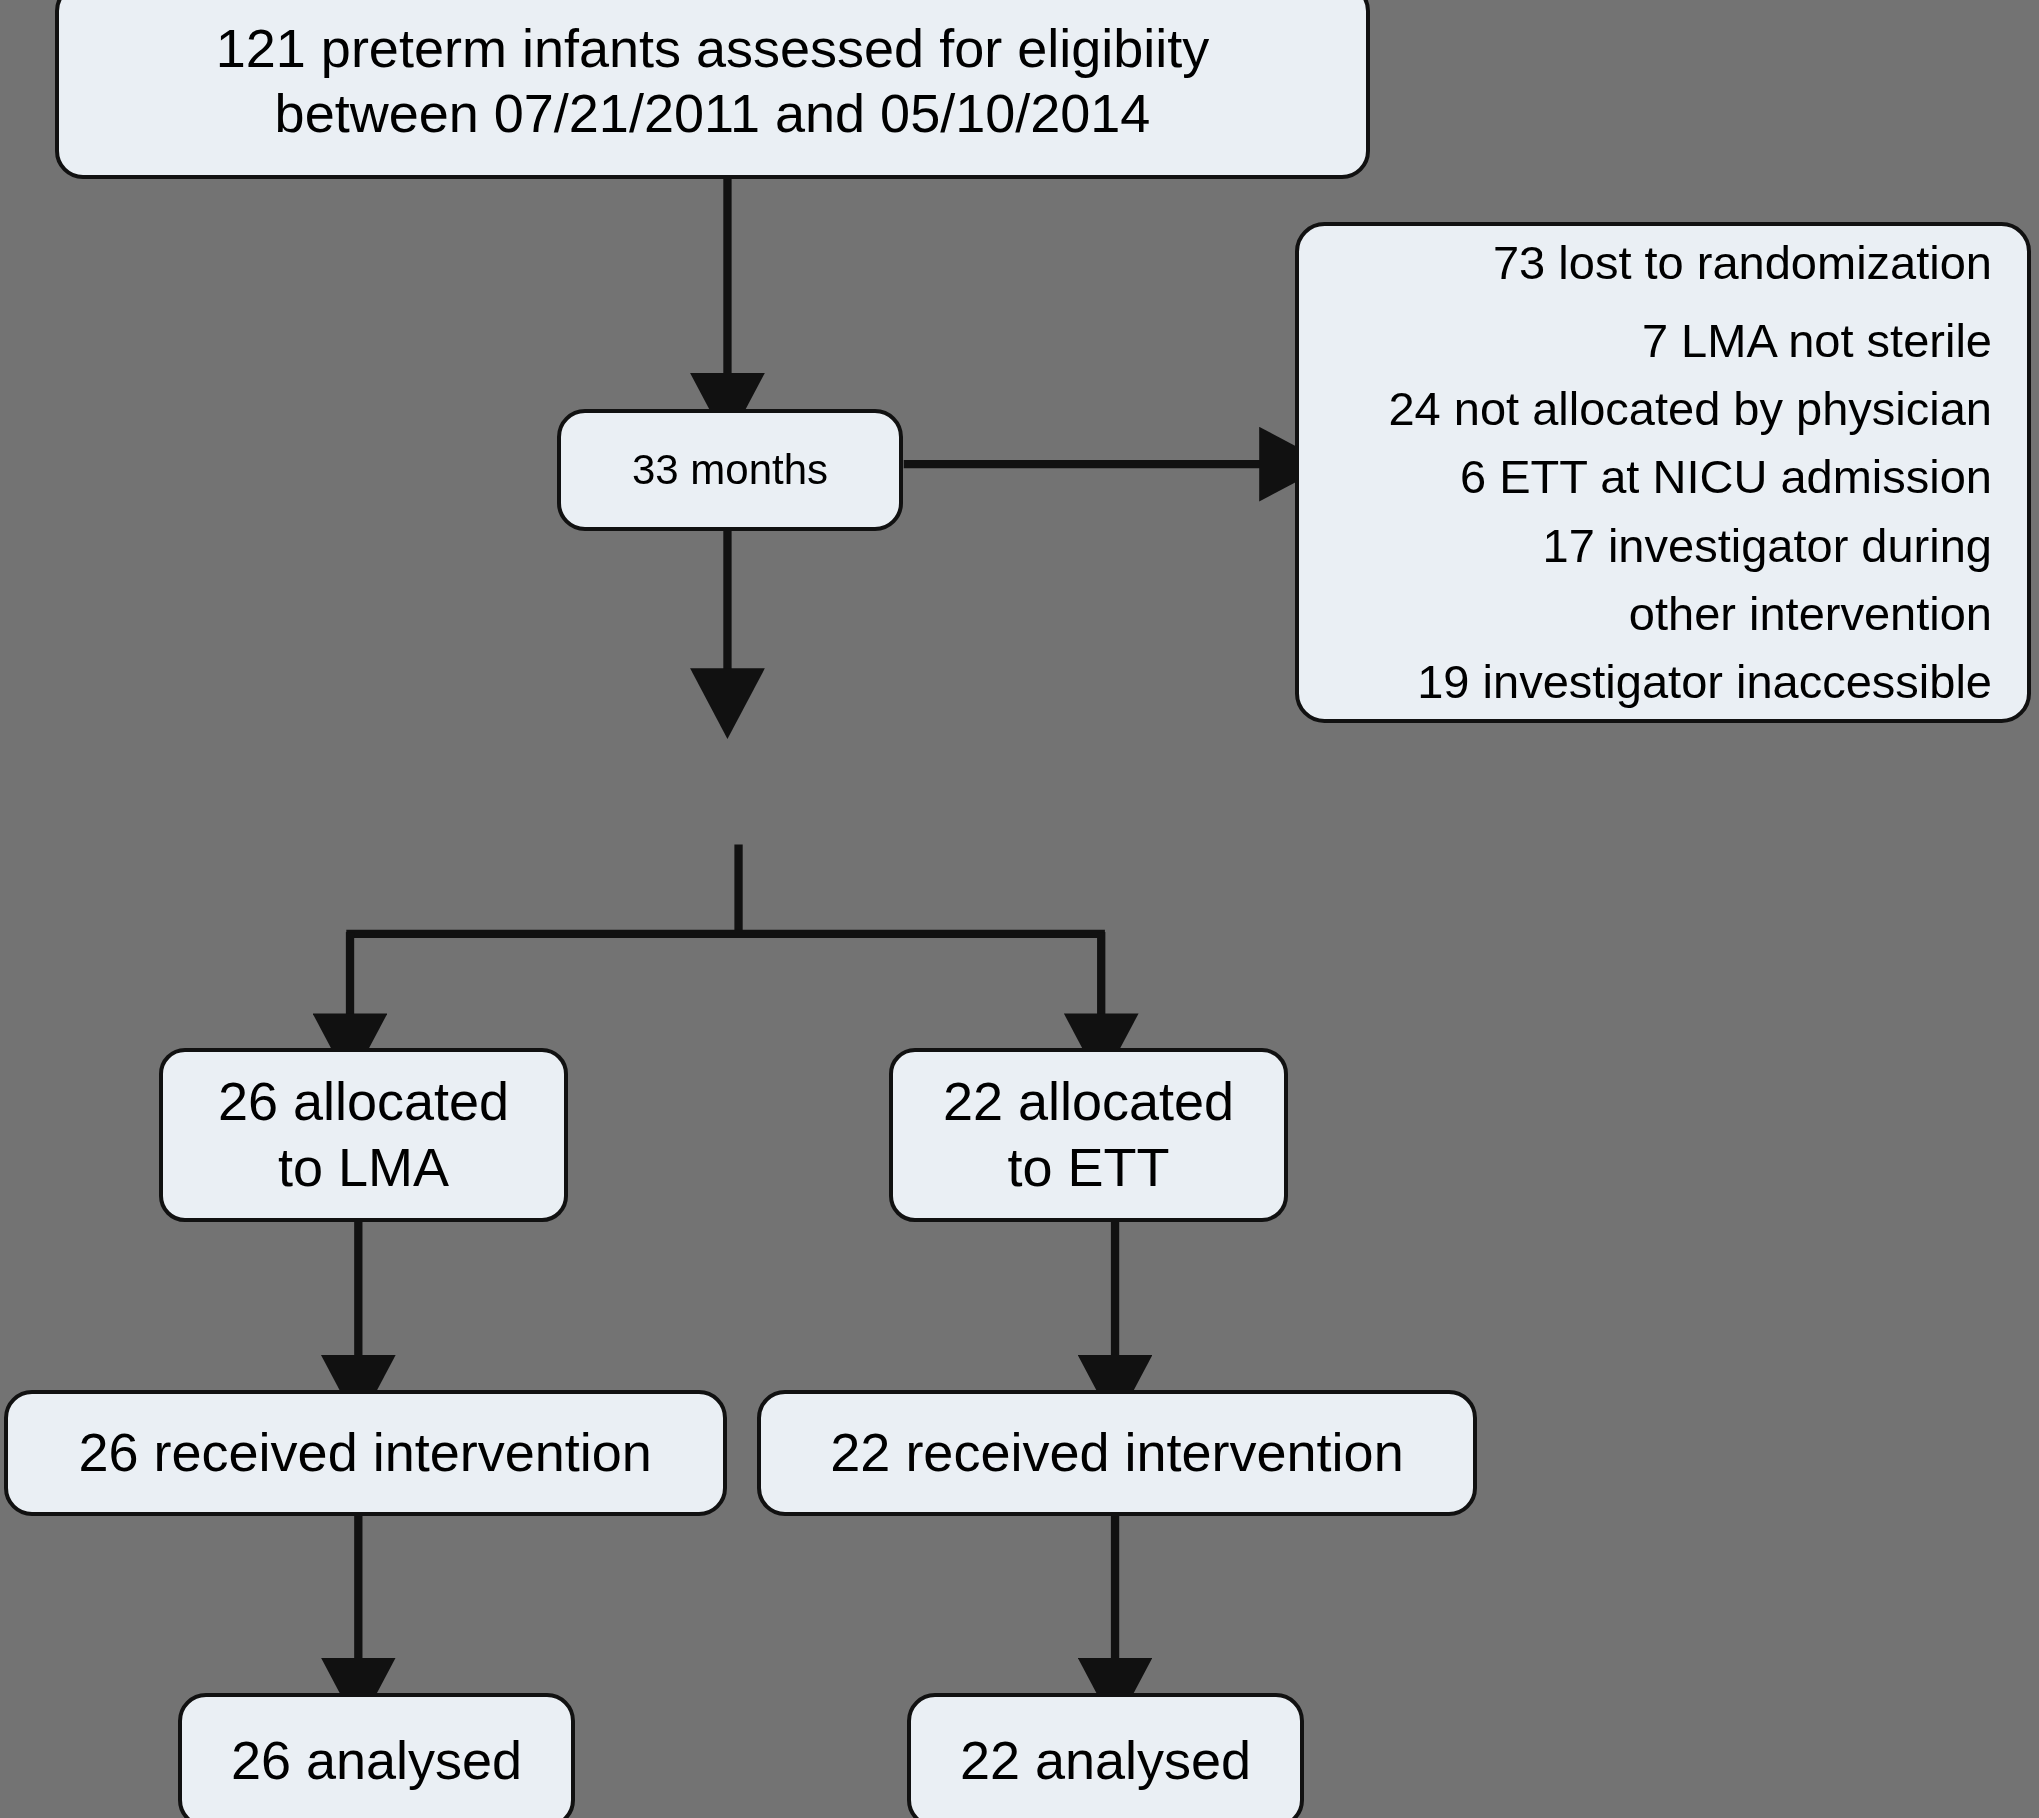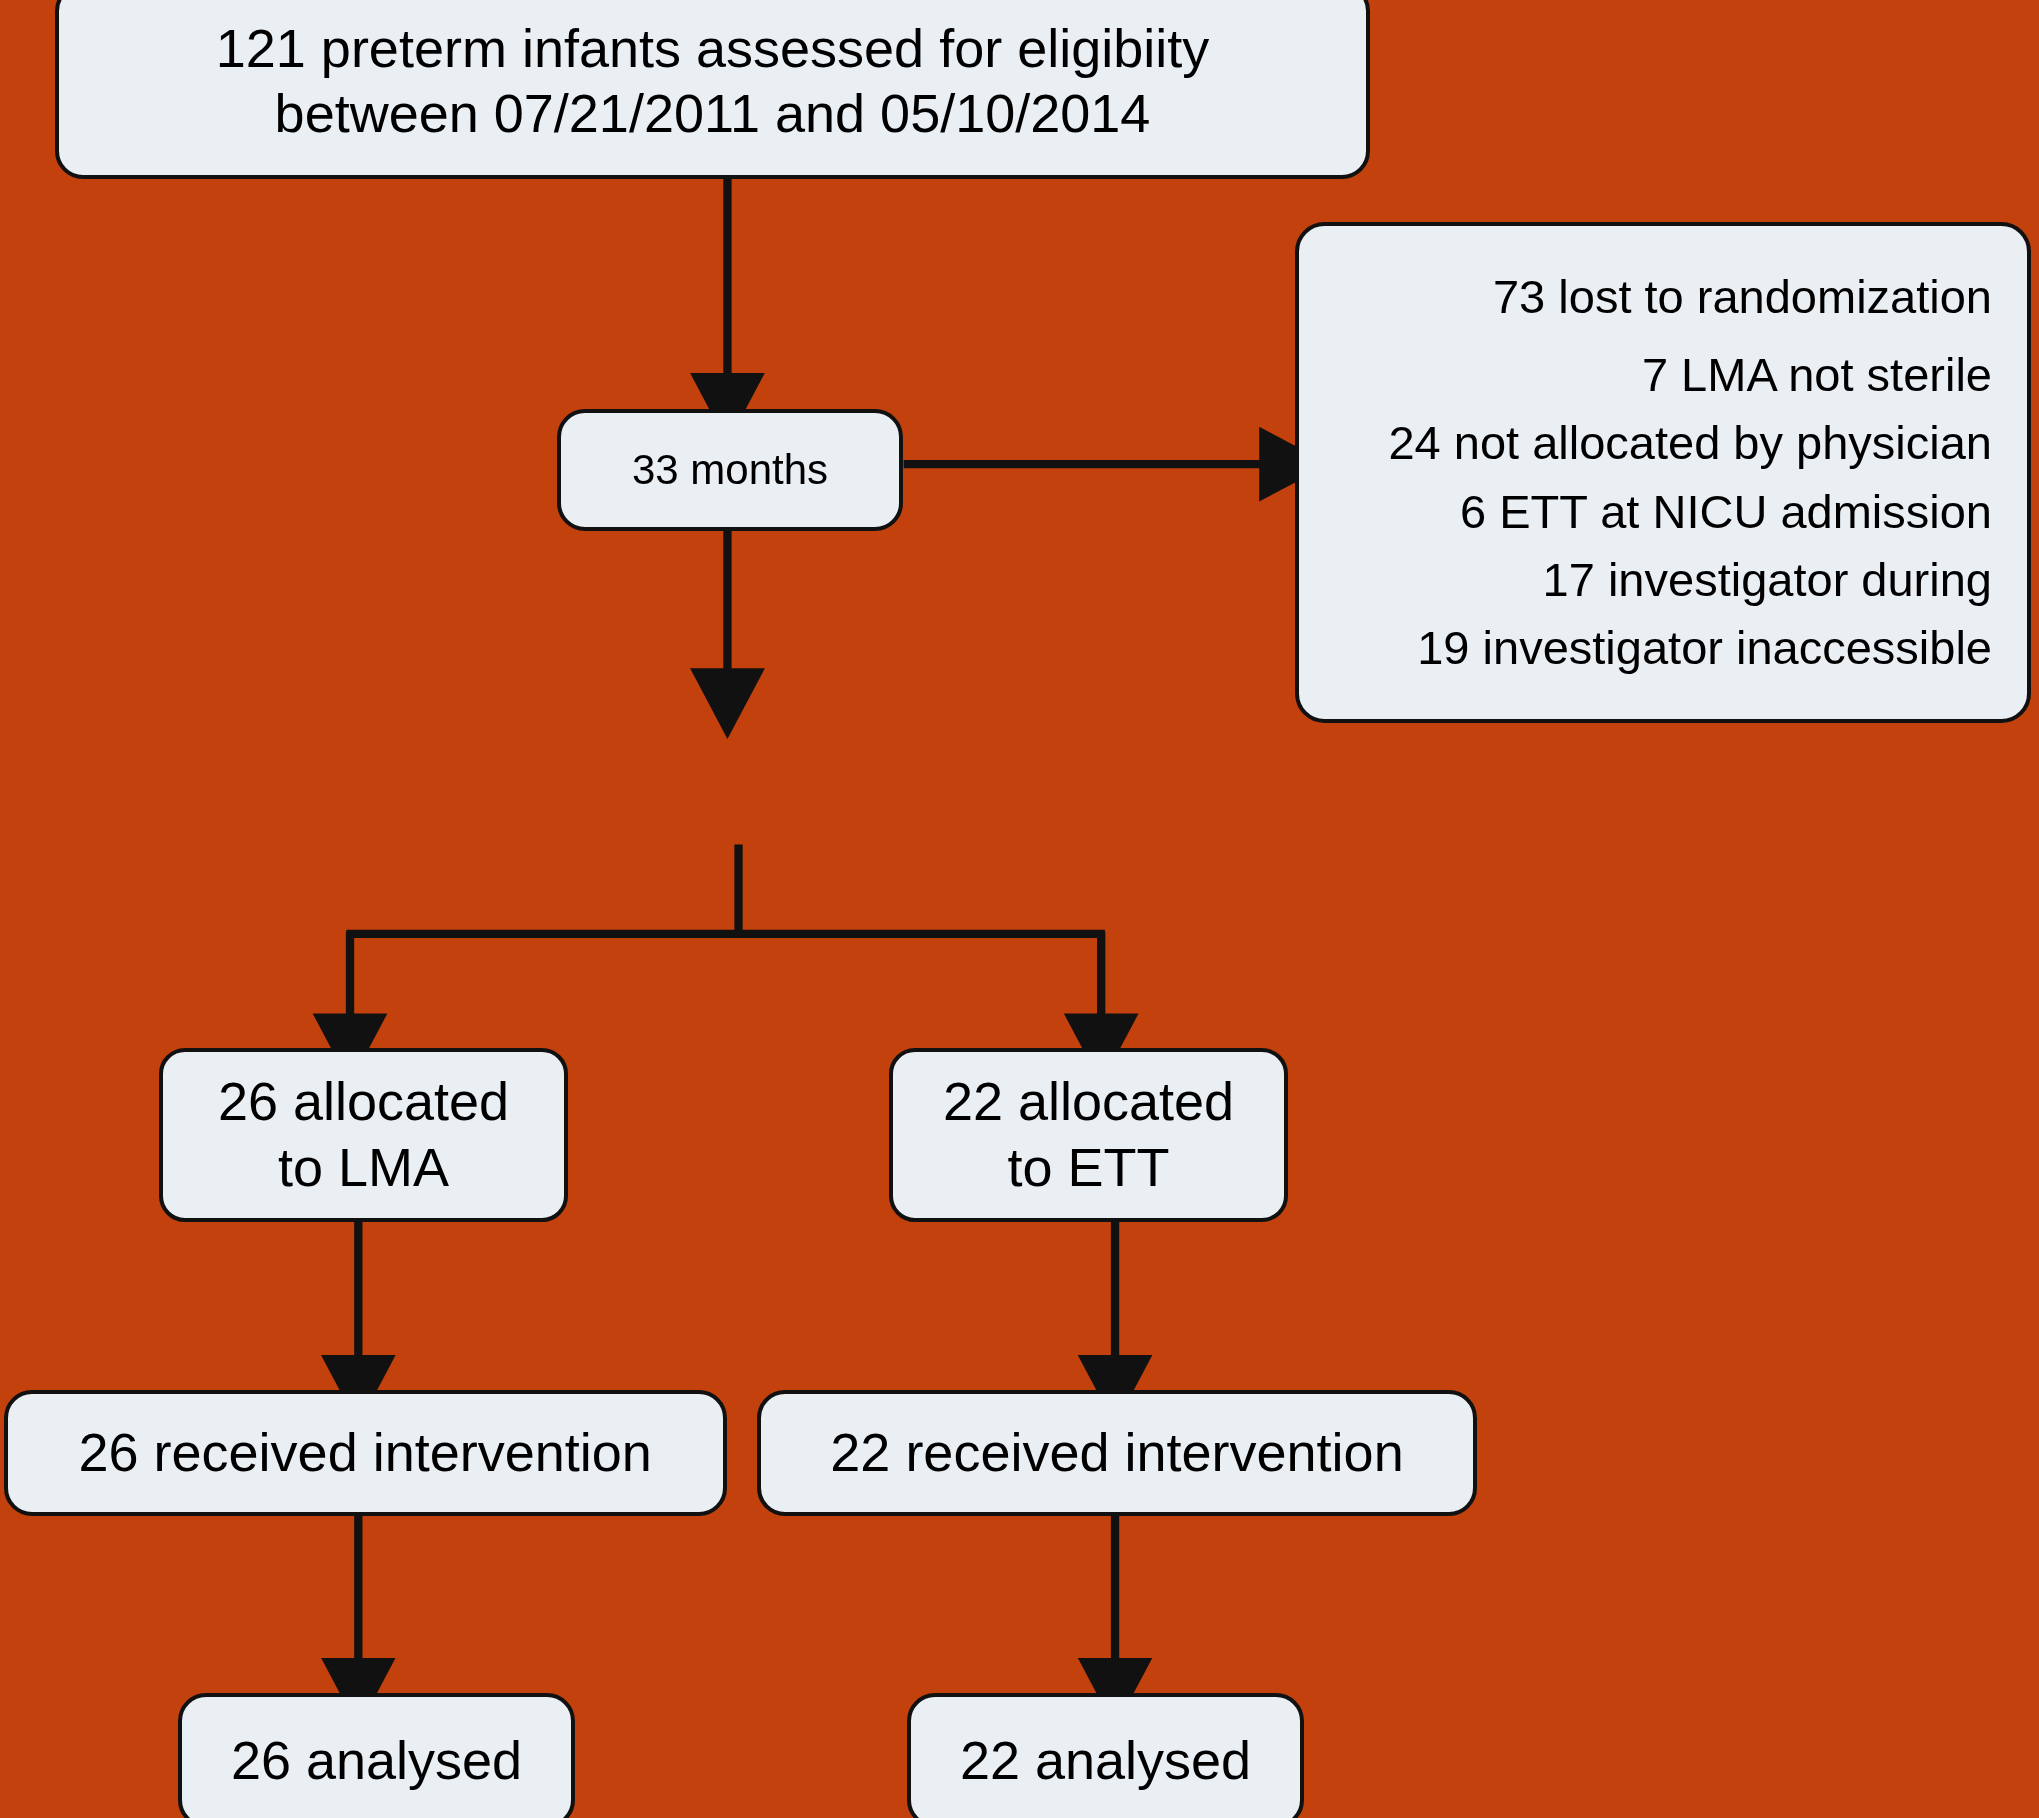--- a/index.html
+++ b/index.html
@@ -4,21 +4,21 @@
 <style>
   html, body {
     margin: 0;
     padding: 0;
     background: #ffffff;
   }
   #diagram-root {
     position: relative;
     width: 2040px;
     height: 1818px;
-    background: #c2410c;
+    background: #737373;
     font-family: "Liberation Sans", sans-serif;
     overflow: hidden;
   }
   #flow-svg {
     position: absolute;
     left: 0;
     top: 0;
     width: 2040px;
     height: 1818px;
   }
@@ -140,20 +140,21 @@
     <span class="line">121 preterm infants assessed for eligibiity</span>
     <span class="line">between 07/21/2011 and 05/10/2014</span>
   </div>
 
   <div class="node right-text" id="node-exclusions">
     <span class="line head">73 lost to randomization</span>
     <span class="line">7 LMA not sterile</span>
     <span class="line">24 not allocated by physician</span>
     <span class="line">6 ETT at NICU admission</span>
     <span class="line">17 investigator during</span>
+    <span class="line">other intervention</span>
     <span class="line">19 investigator inaccessible</span>
   </div>
 
   <div class="node center-text" id="node-months">
     <span class="line">33 months</span>
   </div>
 
 
   <div class="node center-text" id="node-alloc-lma">
     <span class="line">26 allocated</span>

